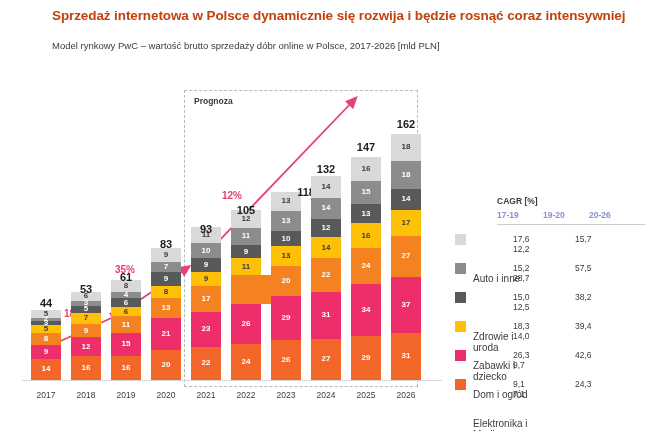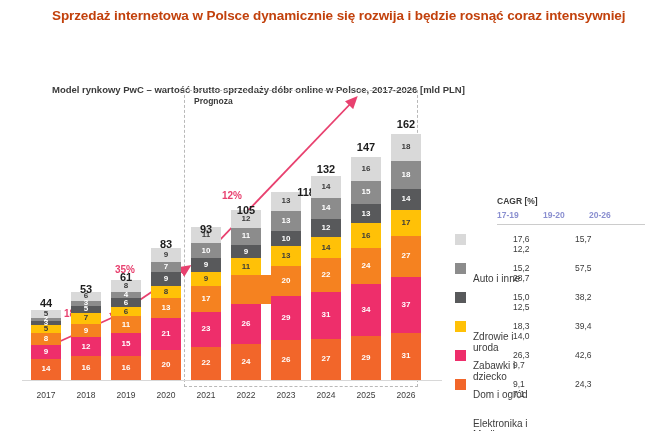--- a/index.html
+++ b/index.html
@@ -11,21 +11,21 @@
     overflow:hidden;
     position:relative;
   }
   .title{
     position:absolute;left:52px;top:8px;width:580px;
     font-size:13.5px;font-weight:bold;color:#c2410c;
     letter-spacing:-0.1px;
   }
   .subtitle{
     position:absolute;left:52px;top:40px;width:520px;
-    font-size:9.5px;font-weight:bold;color:#3b3b3b;margin-top:44px;
+    font-size:9.5px;font-weight:normal;color:#3b3b3b;
   }
   .plot{
     position:absolute;left:22px;top:72px;width:420px;height:330px;
   }
   .forecast-box{
     position:absolute;left:162px;top:18px;width:232px;height:295px;
     border:1px dashed #b9b9b9;
   }
   .forecast-label{
     position:absolute;left:172px;top:24px;

